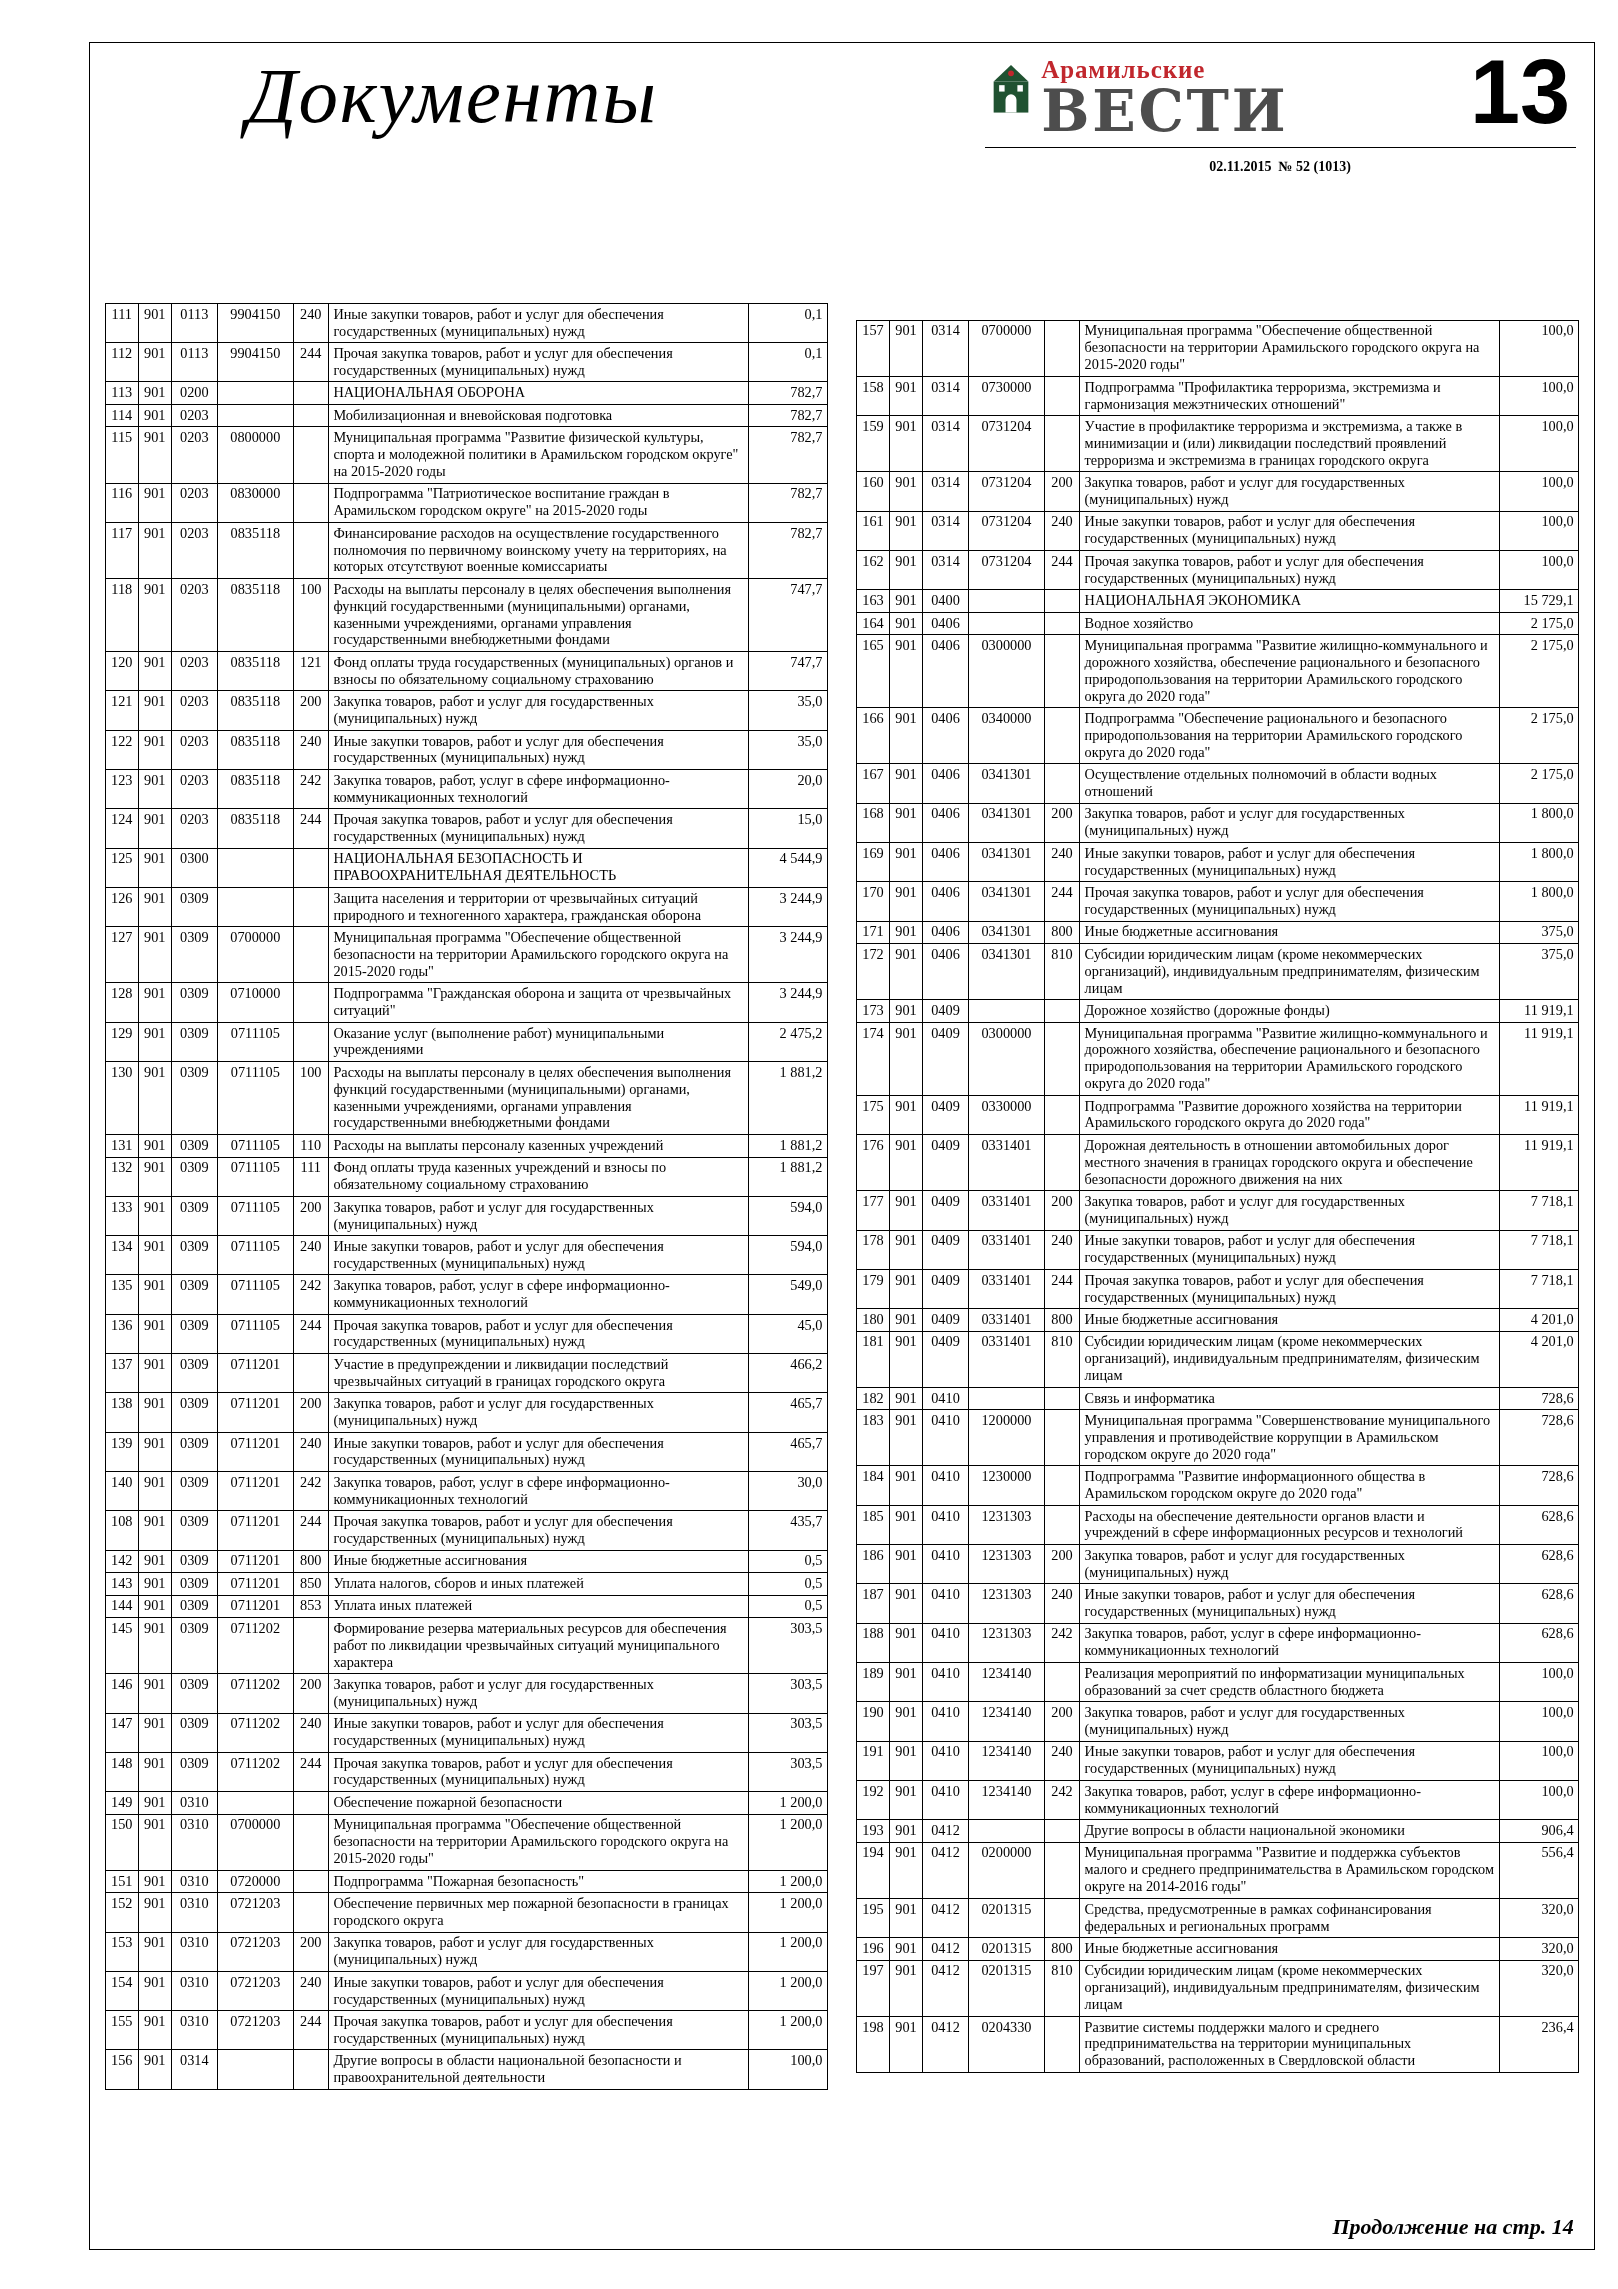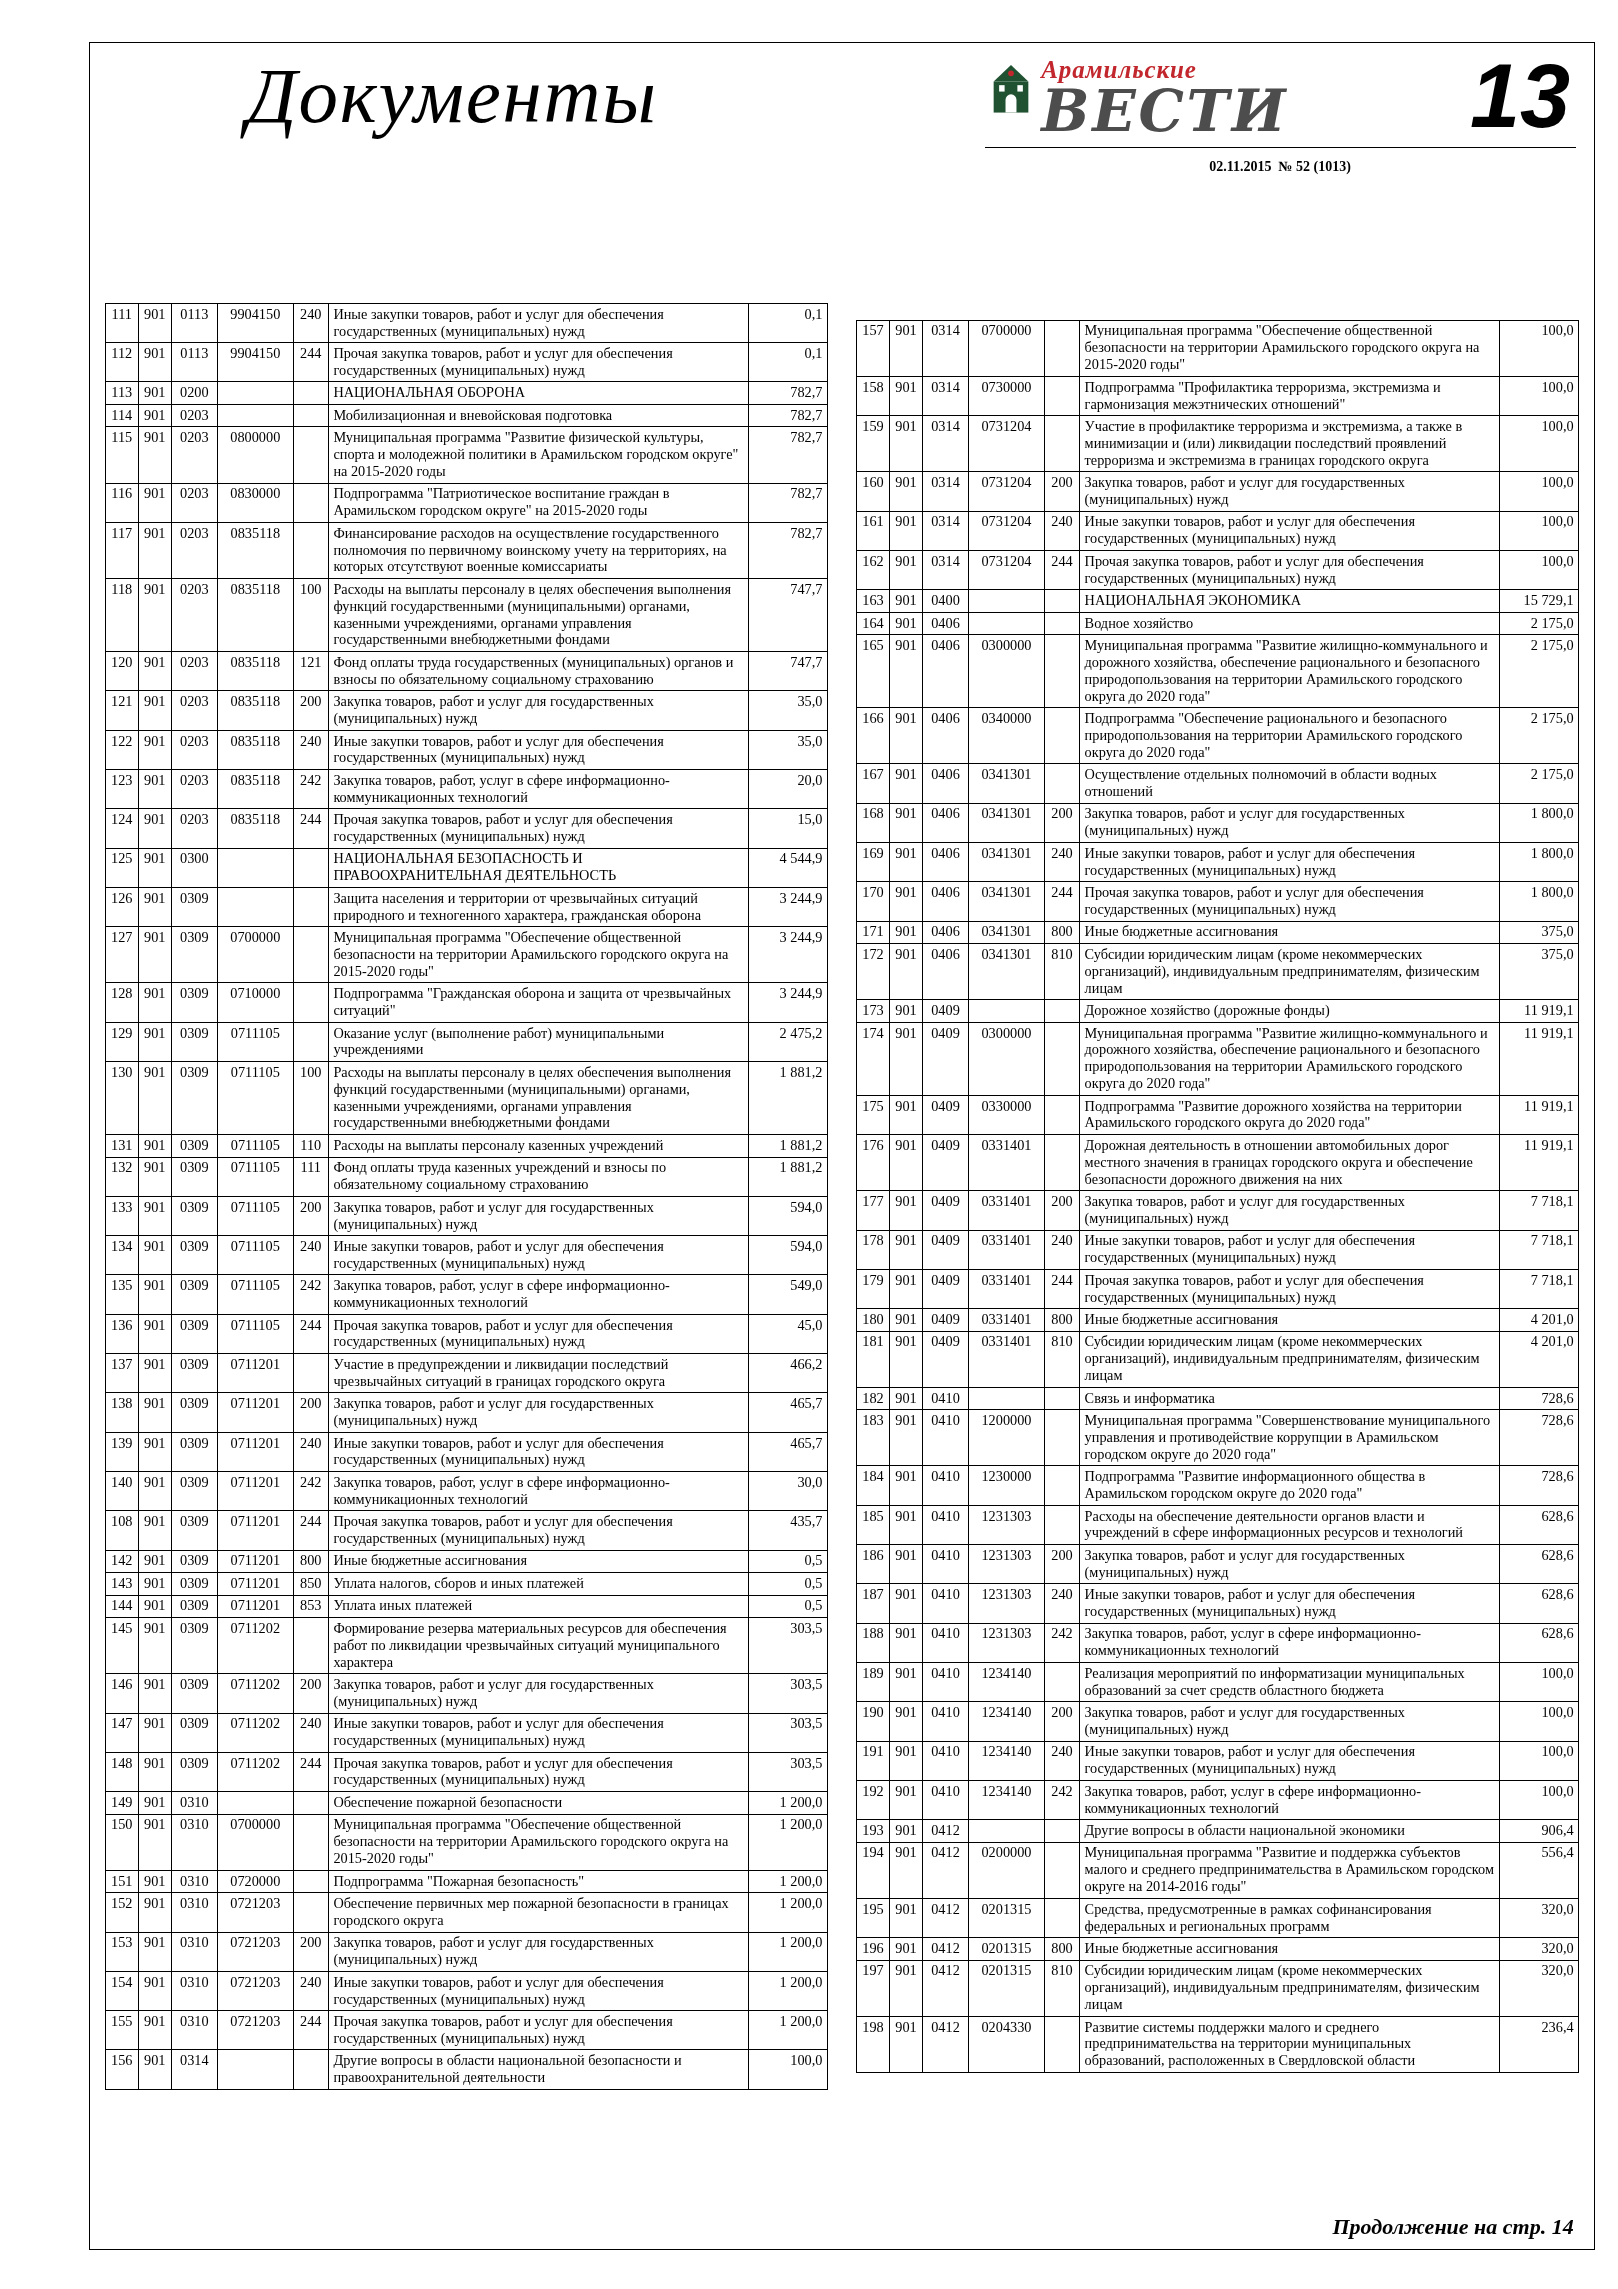--- a/index.html
+++ b/index.html
@@ -8,21 +8,21 @@
   .frame{position:absolute;left:49px;top:42px;width:1506px;height:2208px;
          border:1.8px solid #000;box-sizing:border-box;padding:5.5px 14.8px 9.2px;
          display:flex;flex-direction:column;margin-left:40px;}
 
   
   .masthead{display:flex;justify-content:space-between;align-items:flex-start;
             padding:7.4px 3.7px 5.5px;}
   .doc-title{font-size:79px;font-style:italic;line-height:1.02;margin-left:138px;
              letter-spacing:1.8px;}
   .right-block{width:591px;flex:none;}
-  .brand-row{display:flex;align-items:center;justify-content:space-between;padding:0 5.5px;font-style:italic;}
+  .brand-row{display:flex;align-items:flex-start;justify-content:space-between;padding:0 5.5px;}
   .brand{display:flex;align-items:flex-start;gap:9.2px;}
   .emblem{width:42px;height:52px;flex:none;margin-top:5.5px;}
   .em-green{fill:var(--brand-green,#205231);}
   .em-white{fill:#ffffff;}
   .em-red{fill:var(--brand-red,#c1272d);}
   .brand-text{display:flex;flex-direction:column;align-items:flex-start;}
   .brand-top{color:var(--brand-red,#c1272d);font-size:25px;font-weight:bold;
              letter-spacing:0.9px;}
   .brand-main{color:var(--brand-gray,#4d4d4d);font-size:57px;font-weight:bold;
               line-height:0.95;letter-spacing:2.8px;font-family:"DejaVu Serif",serif;}

